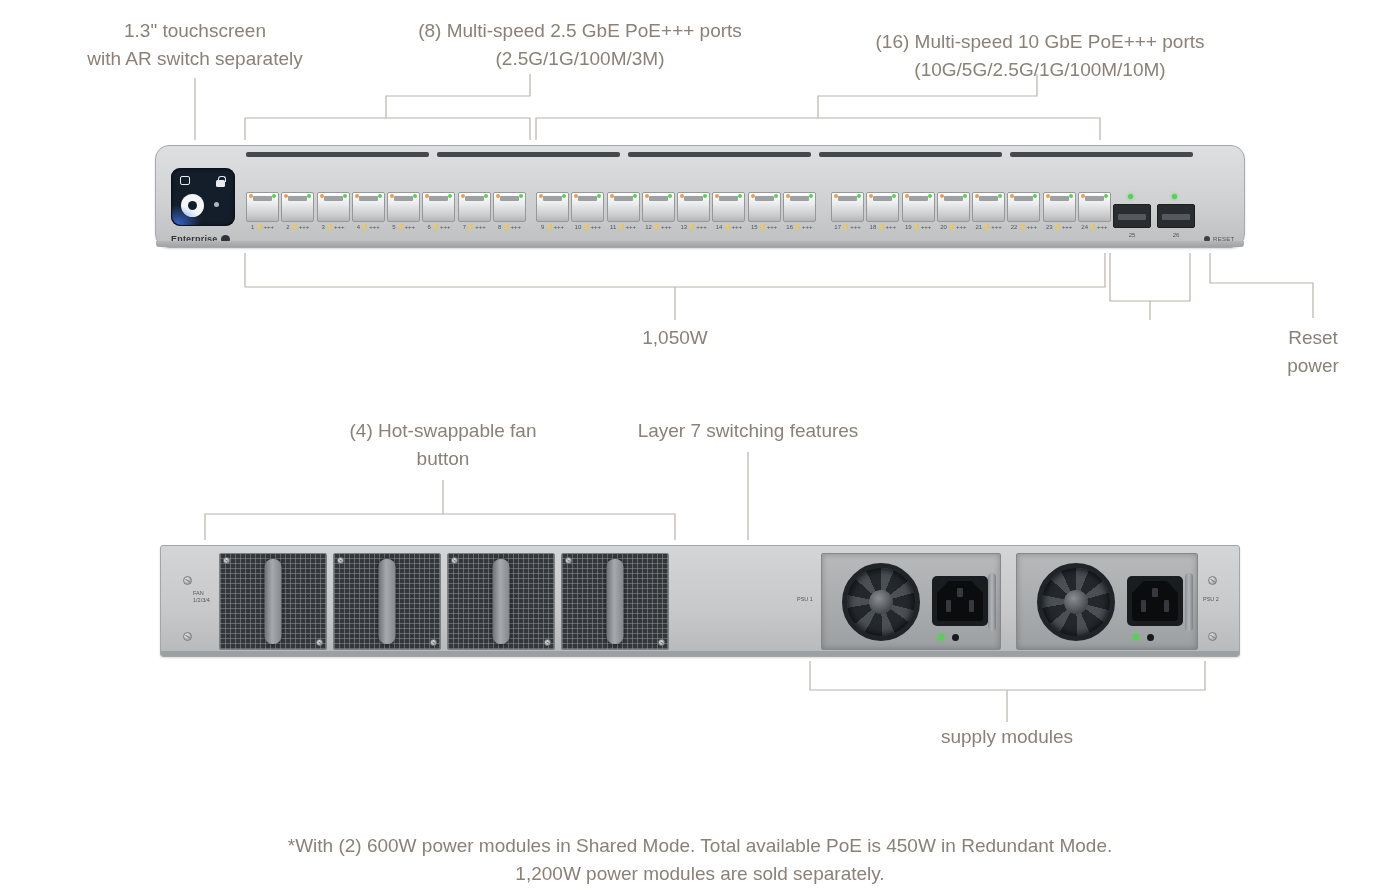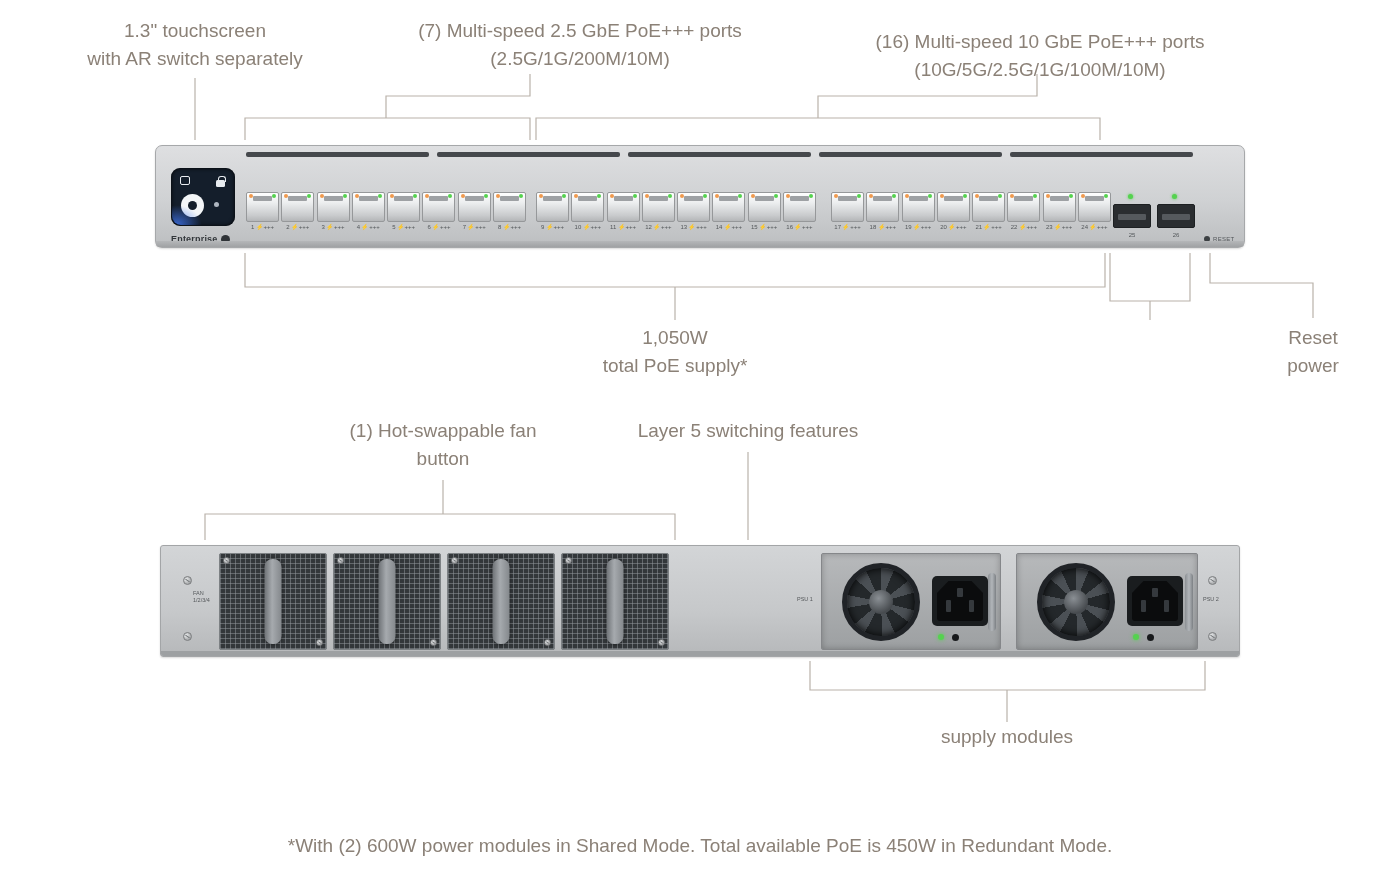--- a/index.html
+++ b/index.html
@@ -10,21 +10,21 @@
   
   .lines{position:absolute;inset:0;color:var(--callout-line,#b9b2aa)}
 
   
   .lbl{position:absolute;text-align:center;color:var(--label-text,#8b8177);font-size:19px;line-height:28px}
   .lbl .line{display:block}
 
   
   .switch-front{position:absolute;left:155px;top:145px;width:1090px;height:103px;
     background:linear-gradient(180deg,#dedfe1 0%,#cfd1d3 55%,#bcbec0 100%);
-    border:1px solid #a6a8aa;border-radius:7px;box-shadow:0 1px 2px rgba(0,0,0,.15)}
+    border:1px solid #a6a8aa;border-radius:14px;box-shadow:0 1px 2px rgba(0,0,0,.15)}
   .vent{position:absolute;top:6px;height:5px;width:183px;background:#45484c;border-radius:2px}
   .front-lip{position:absolute;left:0;right:0;bottom:0;height:6px;background:linear-gradient(#b5b7b9,#a0a2a4);border-radius:0 0 3px 3px}
 
   .touchscreen{position:absolute;left:15px;top:22px;width:64px;height:58px;background:#141e2b;border-radius:9px;box-shadow:inset 0 0 4px #000}
   .ts-display{position:absolute;left:9px;top:8px;width:10px;height:9px;border:1.5px solid #e8ecf0;border-radius:2px}
   .ts-lock{position:absolute;right:10px;top:12px;width:9px;height:7px;background:#e8ecf0;border-radius:1.5px}
   .ts-lock::before{content:"";position:absolute;left:1.5px;top:-4px;width:6px;height:5px;border:1.5px solid #e8ecf0;border-bottom:none;border-radius:3px 3px 0 0}
   .ts-dial{position:absolute;left:10px;top:26px;width:23px;height:23px;border-radius:50%;background:#f4f6f8}
   .ts-dial::after{content:"";position:absolute;inset:7px;border-radius:50%;background:#141e2b}
   .ts-dot{position:absolute;left:43px;top:34px;width:5px;height:5px;border-radius:50%;background:#aeb6c0}
@@ -115,43 +115,42 @@
     <polyline points="748,452 748,540"></polyline>
     <polyline points="810,661 810,690 1205,690 1205,661"></polyline>
     <polyline points="1007,690 1007,722"></polyline>
   </svg>
 
   <div class="lbl" style="left:20px;top:17px;width:350px">
     <span class="line">1.3" touchscreen</span>
     <span class="line">with AR switch separately</span>
   </div>
   <div class="lbl" style="left:380px;top:17px;width:400px">
-    <span class="line">(7) Multi-speed 2.5 GbE PoE+++ ports</span>
-    <span class="line">(2.5G/1G/200M/10M)</span>
+    <span class="line">(8) Multi-speed 2.5 GbE PoE+++ ports</span>
+    <span class="line">(2.5G/1G/100M/3M)</span>
   </div>
   <div class="lbl" style="left:830px;top:28px;width:420px">
     <span class="line">(16) Multi-speed 10 GbE PoE+++ ports</span>
     <span class="line">(10G/5G/2.5G/1G/100M/10M)</span>
   </div>
   <div class="lbl" style="left:525px;top:324px;width:300px">
     <span class="line">1,050W</span>
-    <span class="line">total PoE supply*</span>
   </div>
   <div class="lbl" style="left:1030px;top:324px;width:240px">
   </div>
   <div class="lbl" style="left:1263px;top:324px;width:100px">
     <span class="line">Reset</span>
     <span class="line">power</span>
   </div>
   <div class="lbl" style="left:293px;top:417px;width:300px">
-    <span class="line">(1) Hot-swappable fan</span>
+    <span class="line">(4) Hot-swappable fan</span>
     <span class="line">button</span>
   </div>
   <div class="lbl" style="left:598px;top:417px;width:300px">
-    <span class="line">Layer 5 switching features</span>
+    <span class="line">Layer 7 switching features</span>
   </div>
   <div class="lbl" style="left:857px;top:723px;width:300px">
     <span class="line">supply modules</span>
   </div>
 
   <div class="switch-front">
     <div class="vent" style="left:90px"></div>
     <div class="vent" style="left:281px"></div>
     <div class="vent" style="left:472px"></div>
     <div class="vent" style="left:663px"></div>
@@ -417,15 +416,16 @@
       <span class="psu-btn"></span>
       <div class="psu-handle"></div>
     </div>
     <span class="psu-label" style="left:1042px;top:50px">PSU 2</span>
 
     <div class="rear-lip"></div>
   </div>
 
   <div class="lbl" style="left:0;top:832px;width:1400px">
     <span class="line">*With (2) 600W power modules in Shared Mode. Total available PoE is 450W in Redundant Mode.</span>
+    <span class="line">1,200W power modules are sold separately.</span>
   </div>
 
 </div>
 
 </body></html>

